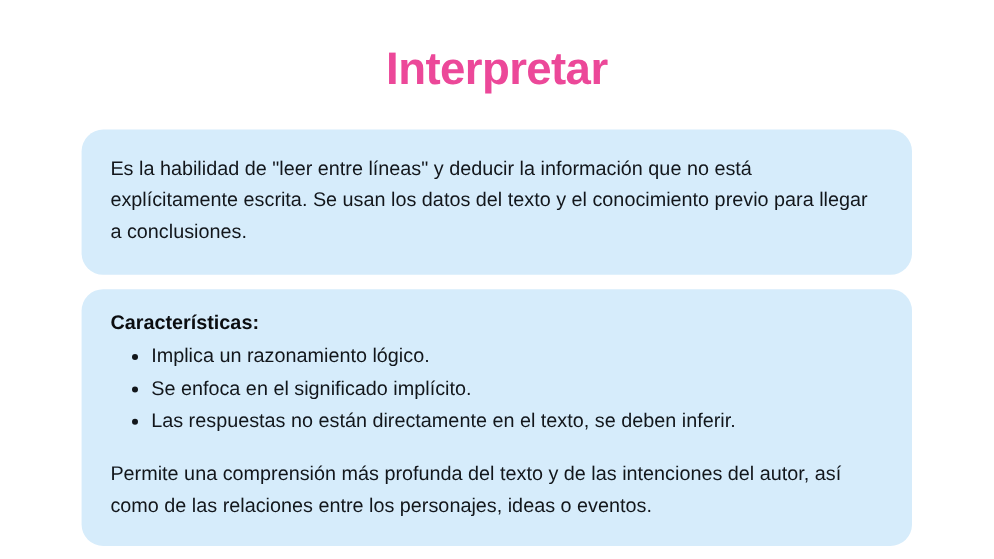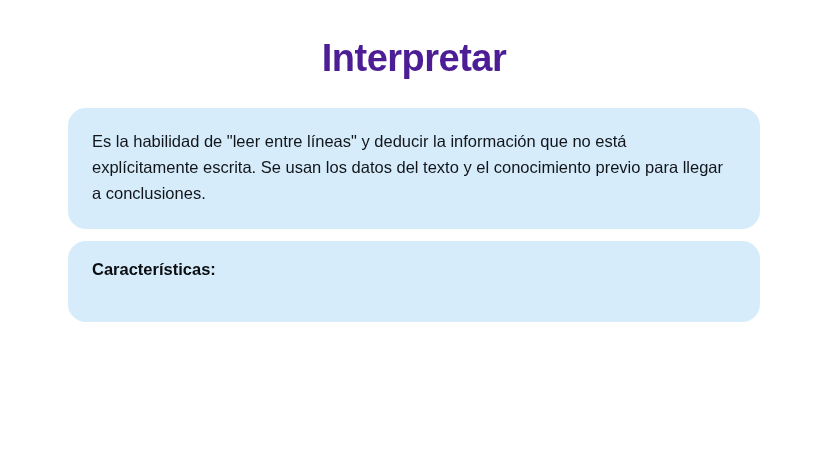--- a/index.html
+++ b/index.html
@@ -22,21 +22,21 @@
     padding: 0 68px;
   }
   .title {
     margin: 0;
     padding-top: 36px;
     text-align: center;
     font-size: 38px;
     line-height: 1.2;
     font-weight: 700;
     letter-spacing: -0.5px;
-    color: #4c1d95;
+    color: #ec4899;
   }
   .card {
     background: #d6ecfb;
     border-radius: 18px;
     box-sizing: border-box;
   }
   .card-intro {
     margin-top: 26px;
     padding: 20px 24px 22px 24px;
   }
@@ -85,19 +85,25 @@
   <h1 class="title">Interpretar</h1>
 
   <div class="card card-intro">
     <p class="intro-text">Es la habilidad de "leer entre líneas" y deducir la información que no está explícitamente escrita. Se usan los datos del texto y el conocimiento previo para llegar a conclusiones.</p>
   </div>
 
   <div class="card card-details">
 
     <p class="section-heading">Características:</p>
 
+    <ul class="bullet-list">
+      <li>Implica un razonamiento lógico.</li>
+      <li>Se enfoca en el significado implícito.</li>
+      <li>Las respuestas no están directamente en el texto, se deben inferir.</li>
+    </ul>
 
     <div class="spacer"></div>
 
+    <p class="body-text">Permite una comprensión más profunda del texto y de las intenciones del autor, así como de las relaciones entre los personajes, ideas o eventos.</p>
 
   </div>
 
 </div>
 
 </body></html>

